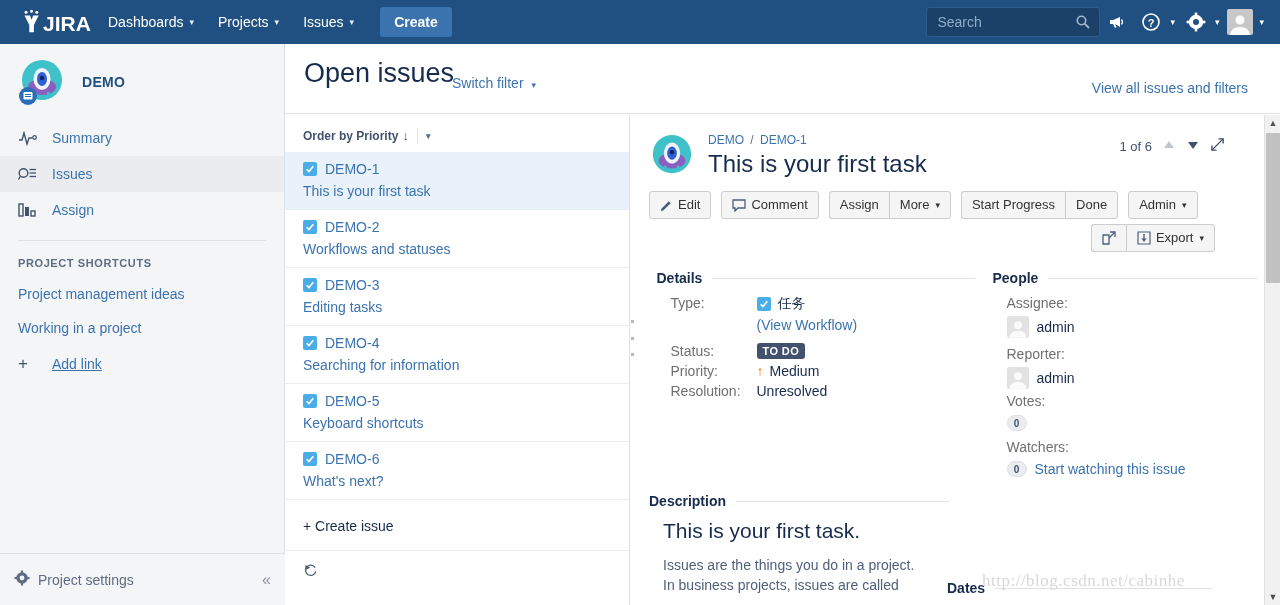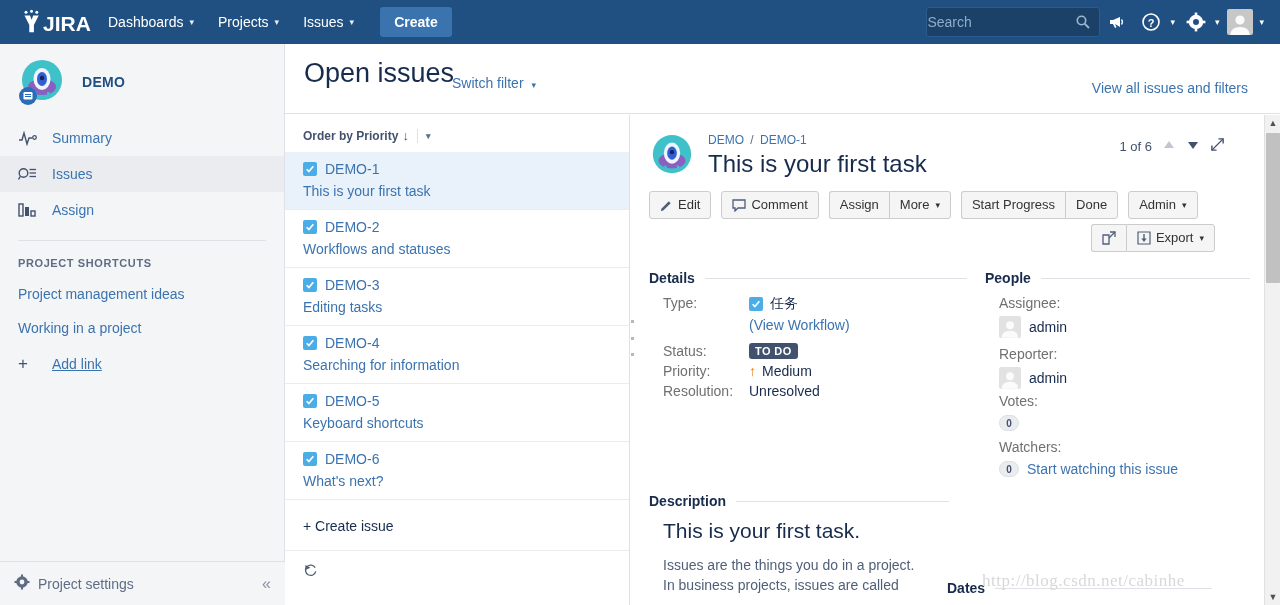--- a/index.html
+++ b/index.html
@@ -32,21 +32,21 @@
   }
   .nav-right {
     margin-left: auto; display: flex; align-items: center; padding-right: 12px;
   }
   .search-box {
     position: relative; width: 174px; height: 30px; background: #1b4168;
     border: 1px solid #2a5c91; border-radius: 3px; display: flex; align-items: center;
   }
   .search-box input {
     background: transparent; border: none; outline: none; color: #cfe0f0;
-    font-size: 14px; padding: 0 26px 0 0; width: 100%; height: 100%;
+    font-size: 14px; padding: 0 26px 0 10px; width: 100%; height: 100%;
     font-family: "Liberation Sans", sans-serif;
   }
   .search-box input::placeholder { color: #8fadc9; }
   .search-icn { position: absolute; right: 8px; top: 6px; pointer-events: none; }
   .nav-icon {
     width: 34px; height: 44px; display: flex; align-items: center; justify-content: center;
     cursor: pointer; color: #fff;
   }
   .nav-icon-group { display: flex; align-items: center; cursor: pointer; color: #fff; }
   .nav-icon-group .caret { font-size: 9px; margin-left: 2px; margin-right: 4px; }
@@ -81,21 +81,21 @@
     font-weight: bold; letter-spacing: .6px;
   }
   .side-link {
     display: block; padding: 9px 18px; color: #3b73af; font-size: 14px;
     cursor: pointer; text-decoration: none;
   }
   .add-link { display: flex; align-items: center; padding: 9px 18px; cursor: pointer; }
   .add-link .plus { color: #42526e; font-size: 17px; width: 26px; }
   .add-link .al-label { color: #3b73af; font-size: 14px; margin-left: 8px; text-decoration: underline; }
   .side-foot {
-    position: absolute; bottom: 0; left: 0; width: 285px; height: 44px;
+    position: absolute; bottom: 0; left: 0; width: 285px; height: 52px;
     border-top: 1px solid #dfe1e6; display: flex; align-items: center;
     padding: 0 14px 0 14px; background: #f4f5f7;
   }
   .side-foot .ps-label { color: #5e6c84; font-size: 14px; margin-left: 8px; cursor: pointer; }
   .collapse-ic { margin-left: auto; color: #8993a4; font-size: 16px; cursor: pointer; }
 
   
   .page-head {
     position: absolute; top: 44px; left: 285px; width: 995px; height: 70px;
     background: #fff; border-bottom: 1px solid #dfe1e6;
@@ -180,21 +180,21 @@
   }
   .btn-group .btn { border-radius: 0; border-right-width: 0; }
   .btn-group .btn:first-child { border-radius: 3px 0 0 3px; }
   .btn-group .btn:last-child { border-radius: 0 3px 3px 0; border-right-width: 1px; }
   .btn-group .btn:only-child { border-radius: 3px; border-right-width: 1px; }
   .btn .caret { font-size: 9px; margin-left: 6px; }
   .btn .b-ic { margin-right: 5px; display: flex; }
   .toolbar-2 { display: flex; justify-content: flex-end; padding: 5px 40px 0 0; }
 
   
-  .cols { display: flex; padding: 18px 0 0 18px; }
+  .cols { display: flex; padding: 18px 0 0 18px; justify-content: center; }
   .col-left { width: 318px; }
   .col-right { width: 265px; margin-left: 18px; }
   .sec-head {
     display: flex; align-items: center; font-size: 14px; font-weight: bold;
     color: #172b4d; margin-bottom: 9px;
   }
   .sec-head .line { flex: 1; height: 1px; background: #dfe1e6; margin-left: 10px; }
   .field { display: flex; margin-bottom: 4px; }
   .field .lbl { width: 100px; color: #707070; font-size: 14px; padding-left: 14px; }
   .field .val { font-size: 14px; color: #172b4d; display: flex; align-items: center; }

